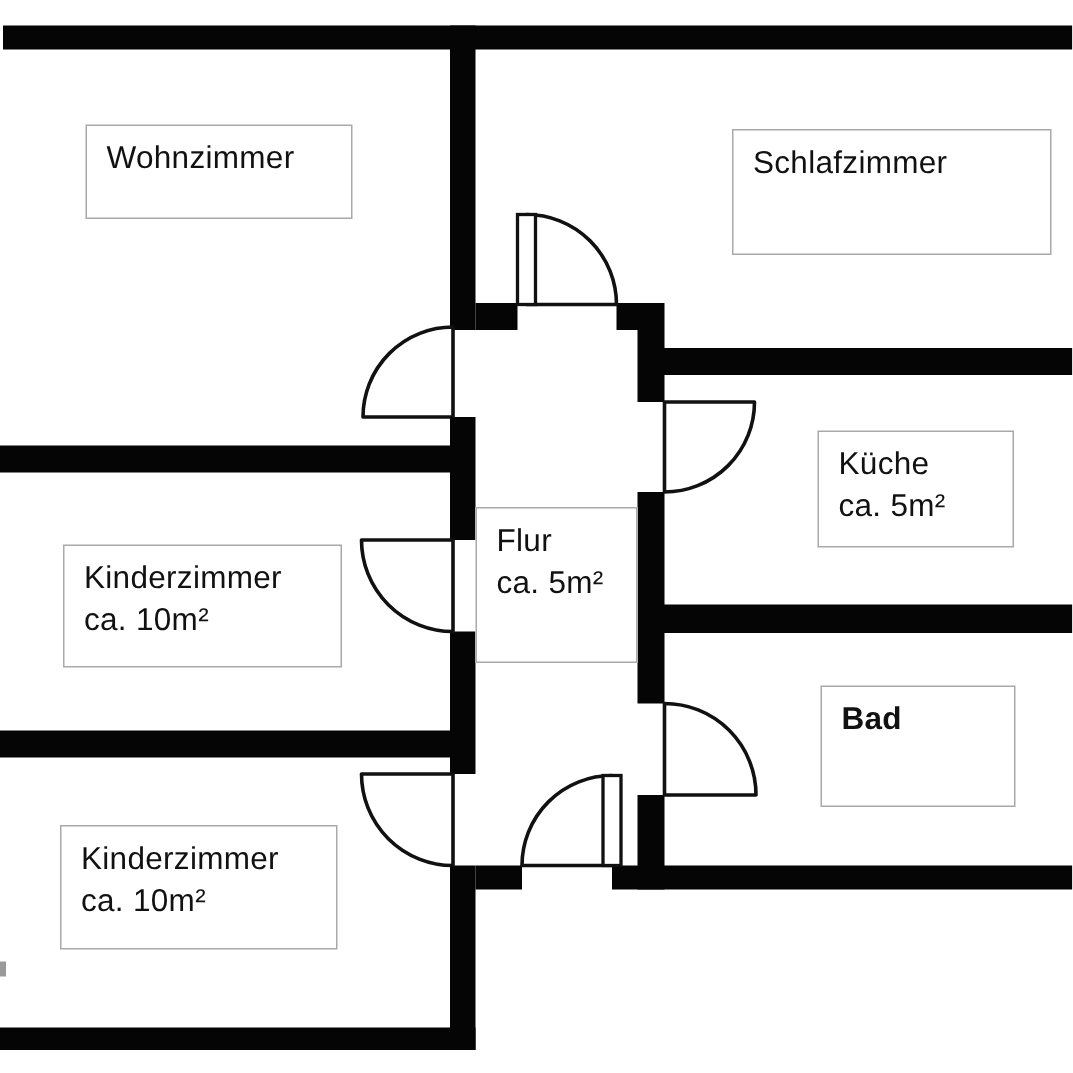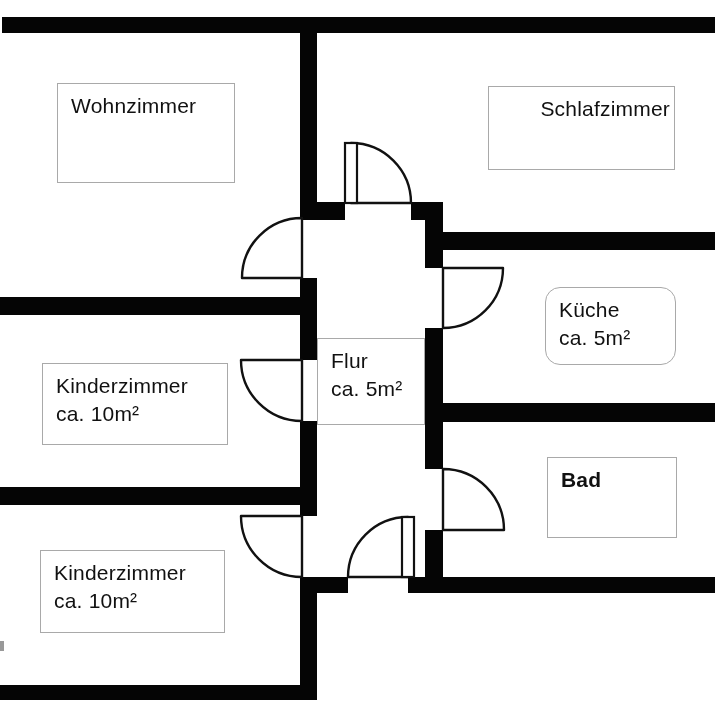--- a/index.html
+++ b/index.html
@@ -63,31 +63,31 @@
       <path d="M 443 268 L 503 268 A 60 60 0 0 1 443 328 Z" fill="#ffffff" stroke="#111111" stroke-width="2.4" stroke-linejoin="round"></path>
       <path d="M 302 360 L 241 360 A 61 61 0 0 0 302 421 Z" fill="#ffffff" stroke="#111111" stroke-width="2.4" stroke-linejoin="round"></path>
       <path d="M 443 530 L 504 530 A 61 61 0 0 0 443 469 Z" fill="#ffffff" stroke="#111111" stroke-width="2.4" stroke-linejoin="round"></path>
       <path d="M 302 516 L 241 516 A 61 61 0 0 0 302 577 Z" fill="#ffffff" stroke="#111111" stroke-width="2.4" stroke-linejoin="round"></path>
       <path d="M 408 577 L 348 577 A 60 60 0 0 1 408 517 Z" fill="#ffffff" stroke="#111111" stroke-width="2.4" stroke-linejoin="round"></path>
       <rect x="345" y="143" width="12" height="60" fill="#ffffff" stroke="#111111" stroke-width="2.2"></rect>
       <rect x="402" y="517" width="12" height="60" fill="#ffffff" stroke="#111111" stroke-width="2.2"></rect>
       <rect x="0" y="641" width="4" height="10" fill="#999999"></rect>
     </svg>
 
-  <div class="room-label" style="left: 57px; top: 83px; width: 178px; height: 100px;">
+  <div class="room-label" style="left: 57px; top: 83px; width: 178px; height: 63px;">
     <span class="room-name">Wohnzimmer</span>
   </div>
-  <div class="room-label" style="left: 488px; top: 86px; width: 187px; height: 84px; text-align: right;">
+  <div class="room-label" style="left: 488px; top: 86px; width: 213px; height: 84px;">
     <span class="room-name">Schlafzimmer</span>
   </div>
-  <div class="room-label" style="left: 545px; top: 287px; width: 131px; height: 78px; border-radius: 15px;">
+  <div class="room-label" style="left: 545px; top: 287px; width: 131px; height: 78px;">
     <span class="room-name">Küche</span>
     <span class="room-area">ca. 5m²</span>
   </div>
-  <div class="room-label" style="left: 317px; top: 338px; width: 108px; height: 87px;">
+  <div class="room-label" style="left: 317px; top: 338px; width: 108px; height: 104px;">
     <span class="room-name">Flur</span>
     <span class="room-area">ca. 5m²</span>
   </div>
   <div class="room-label" style="left: 42px; top: 363px; width: 186px; height: 82px;">
     <span class="room-name">Kinderzimmer</span>
     <span class="room-area">ca. 10m²</span>
   </div>
   <div class="room-label" style="left: 40px; top: 550px; width: 185px; height: 83px;">
     <span class="room-name">Kinderzimmer</span>
     <span class="room-area">ca. 10m²</span>

